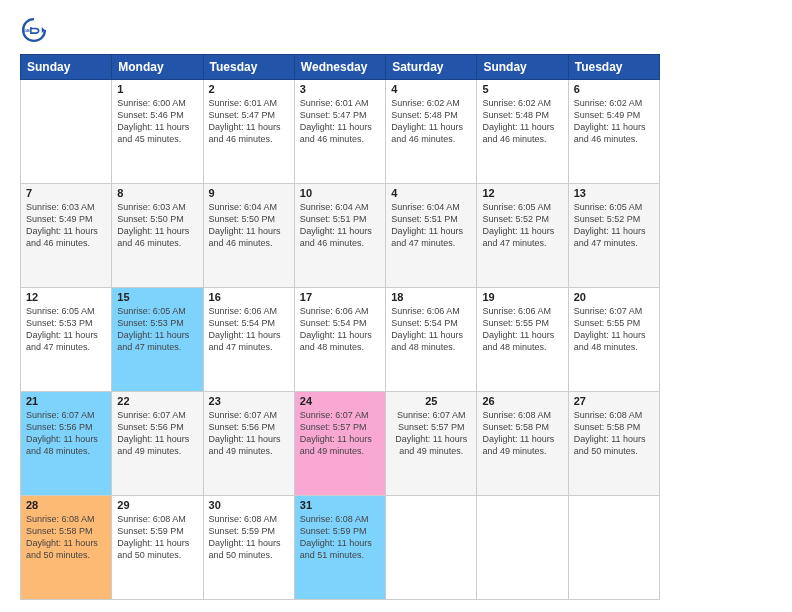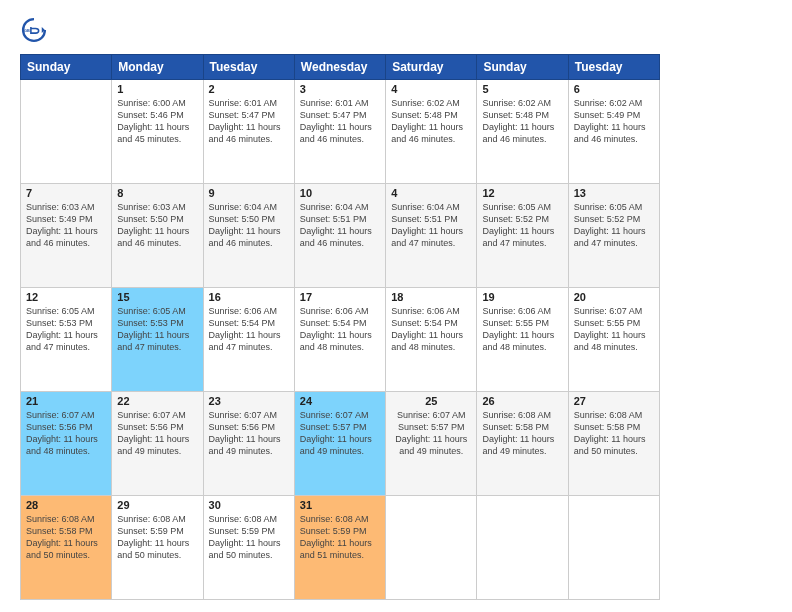--- a/index.html
+++ b/index.html
@@ -293,21 +293,21 @@
 Daylight: 11 hours
 and 49 minutes.</div>
           </td>
           <td style="background: rgb(245, 245, 245);">
             <span class="day-num">23</span>
             <div class="day-info" style="white-space: pre-line;">Sunrise: 6:07 AM
 Sunset: 5:56 PM
 Daylight: 11 hours
 and 49 minutes.</div>
           </td>
-          <td style="background: #7dd3fc; margin-top: 24px;">
+          <td style="background: #f9a8d4; margin-top: 24px;">
             <span class="day-num">24</span>
             <div class="day-info" style="white-space: pre-line;">Sunrise: 6:07 AM
 Sunset: 5:57 PM
 Daylight: 11 hours
 and 49 minutes.</div>
           </td>
           <td style="background: rgb(245, 245, 245); text-align: center;">
             <span class="day-num">25</span>
             <div class="day-info" style="white-space: pre-line;">Sunrise: 6:07 AM
 Sunset: 5:57 PM
@@ -344,21 +344,21 @@
 Daylight: 11 hours
 and 50 minutes.</div>
           </td>
           <td style="background: rgb(255, 255, 255);">
             <span class="day-num">30</span>
             <div class="day-info" style="white-space: pre-line;">Sunrise: 6:08 AM
 Sunset: 5:59 PM
 Daylight: 11 hours
 and 50 minutes.</div>
           </td>
-          <td style="background: #fdba74;">
+          <td style="background: #7dd3fc;">
             <span class="day-num">31</span>
             <div class="day-info" style="white-space: pre-line;">Sunrise: 6:08 AM
 Sunset: 5:59 PM
 Daylight: 11 hours
 and 51 minutes.</div>
           </td>
           <td class="empty-cell"></td>
           <td class="empty-cell"></td>
           <td class="empty-cell"></td>
         </tr>

